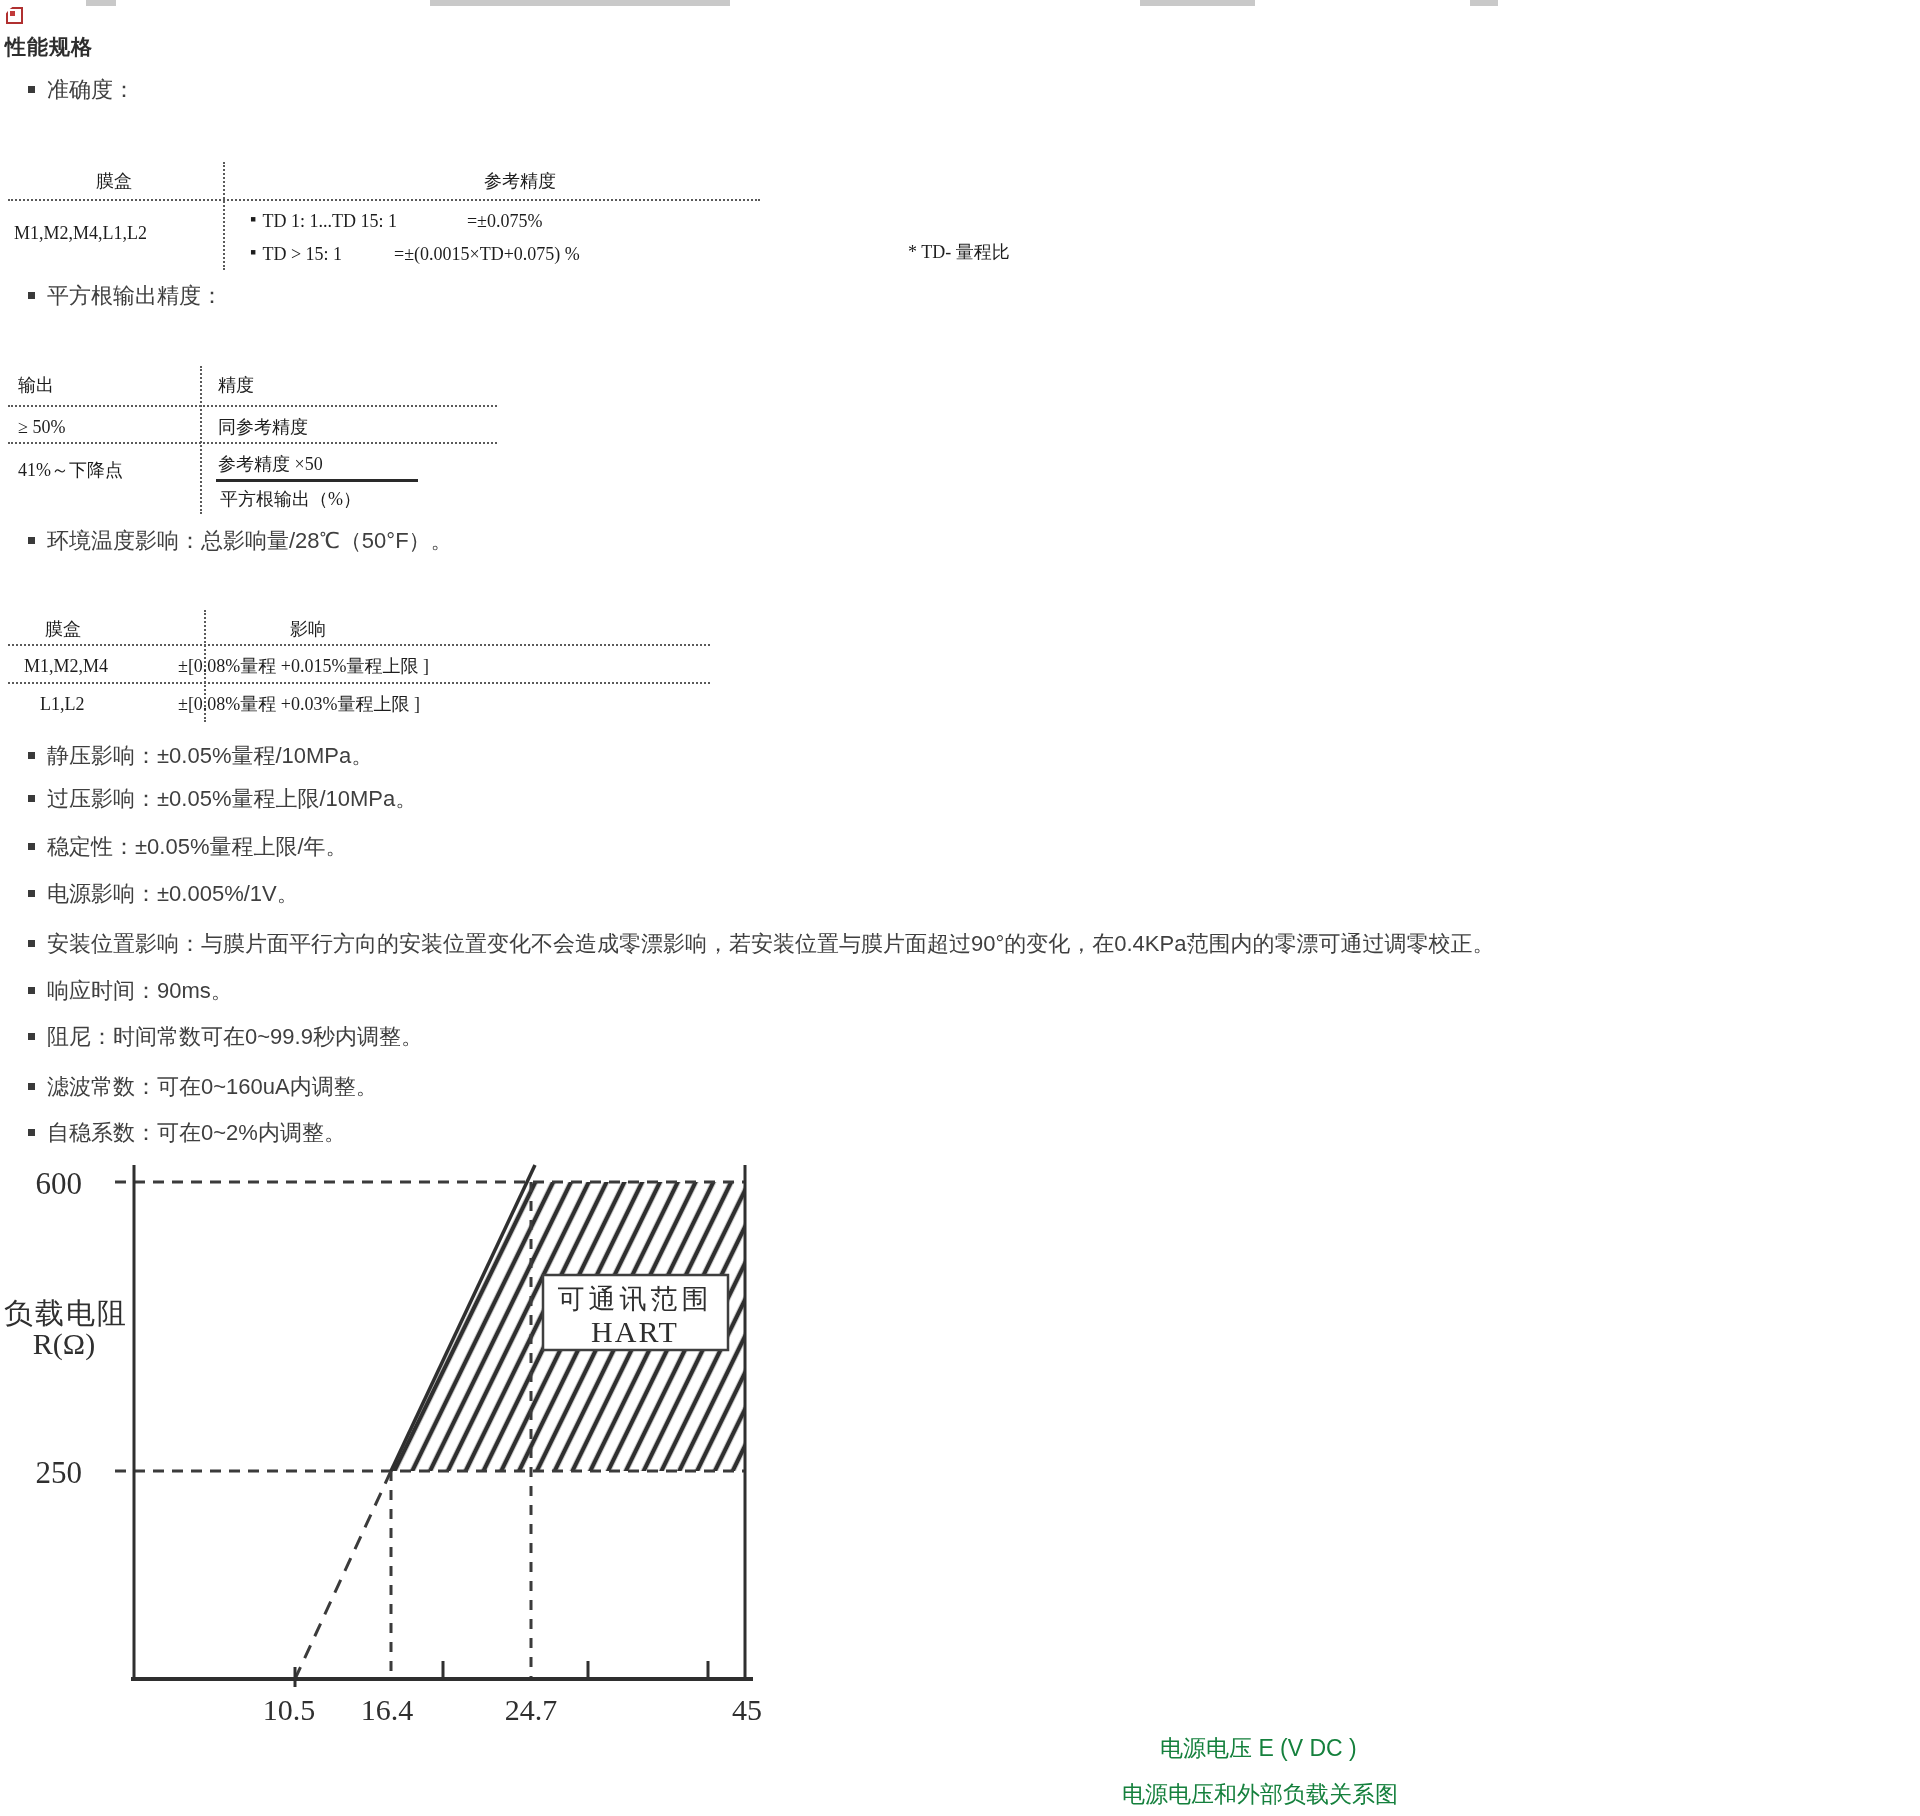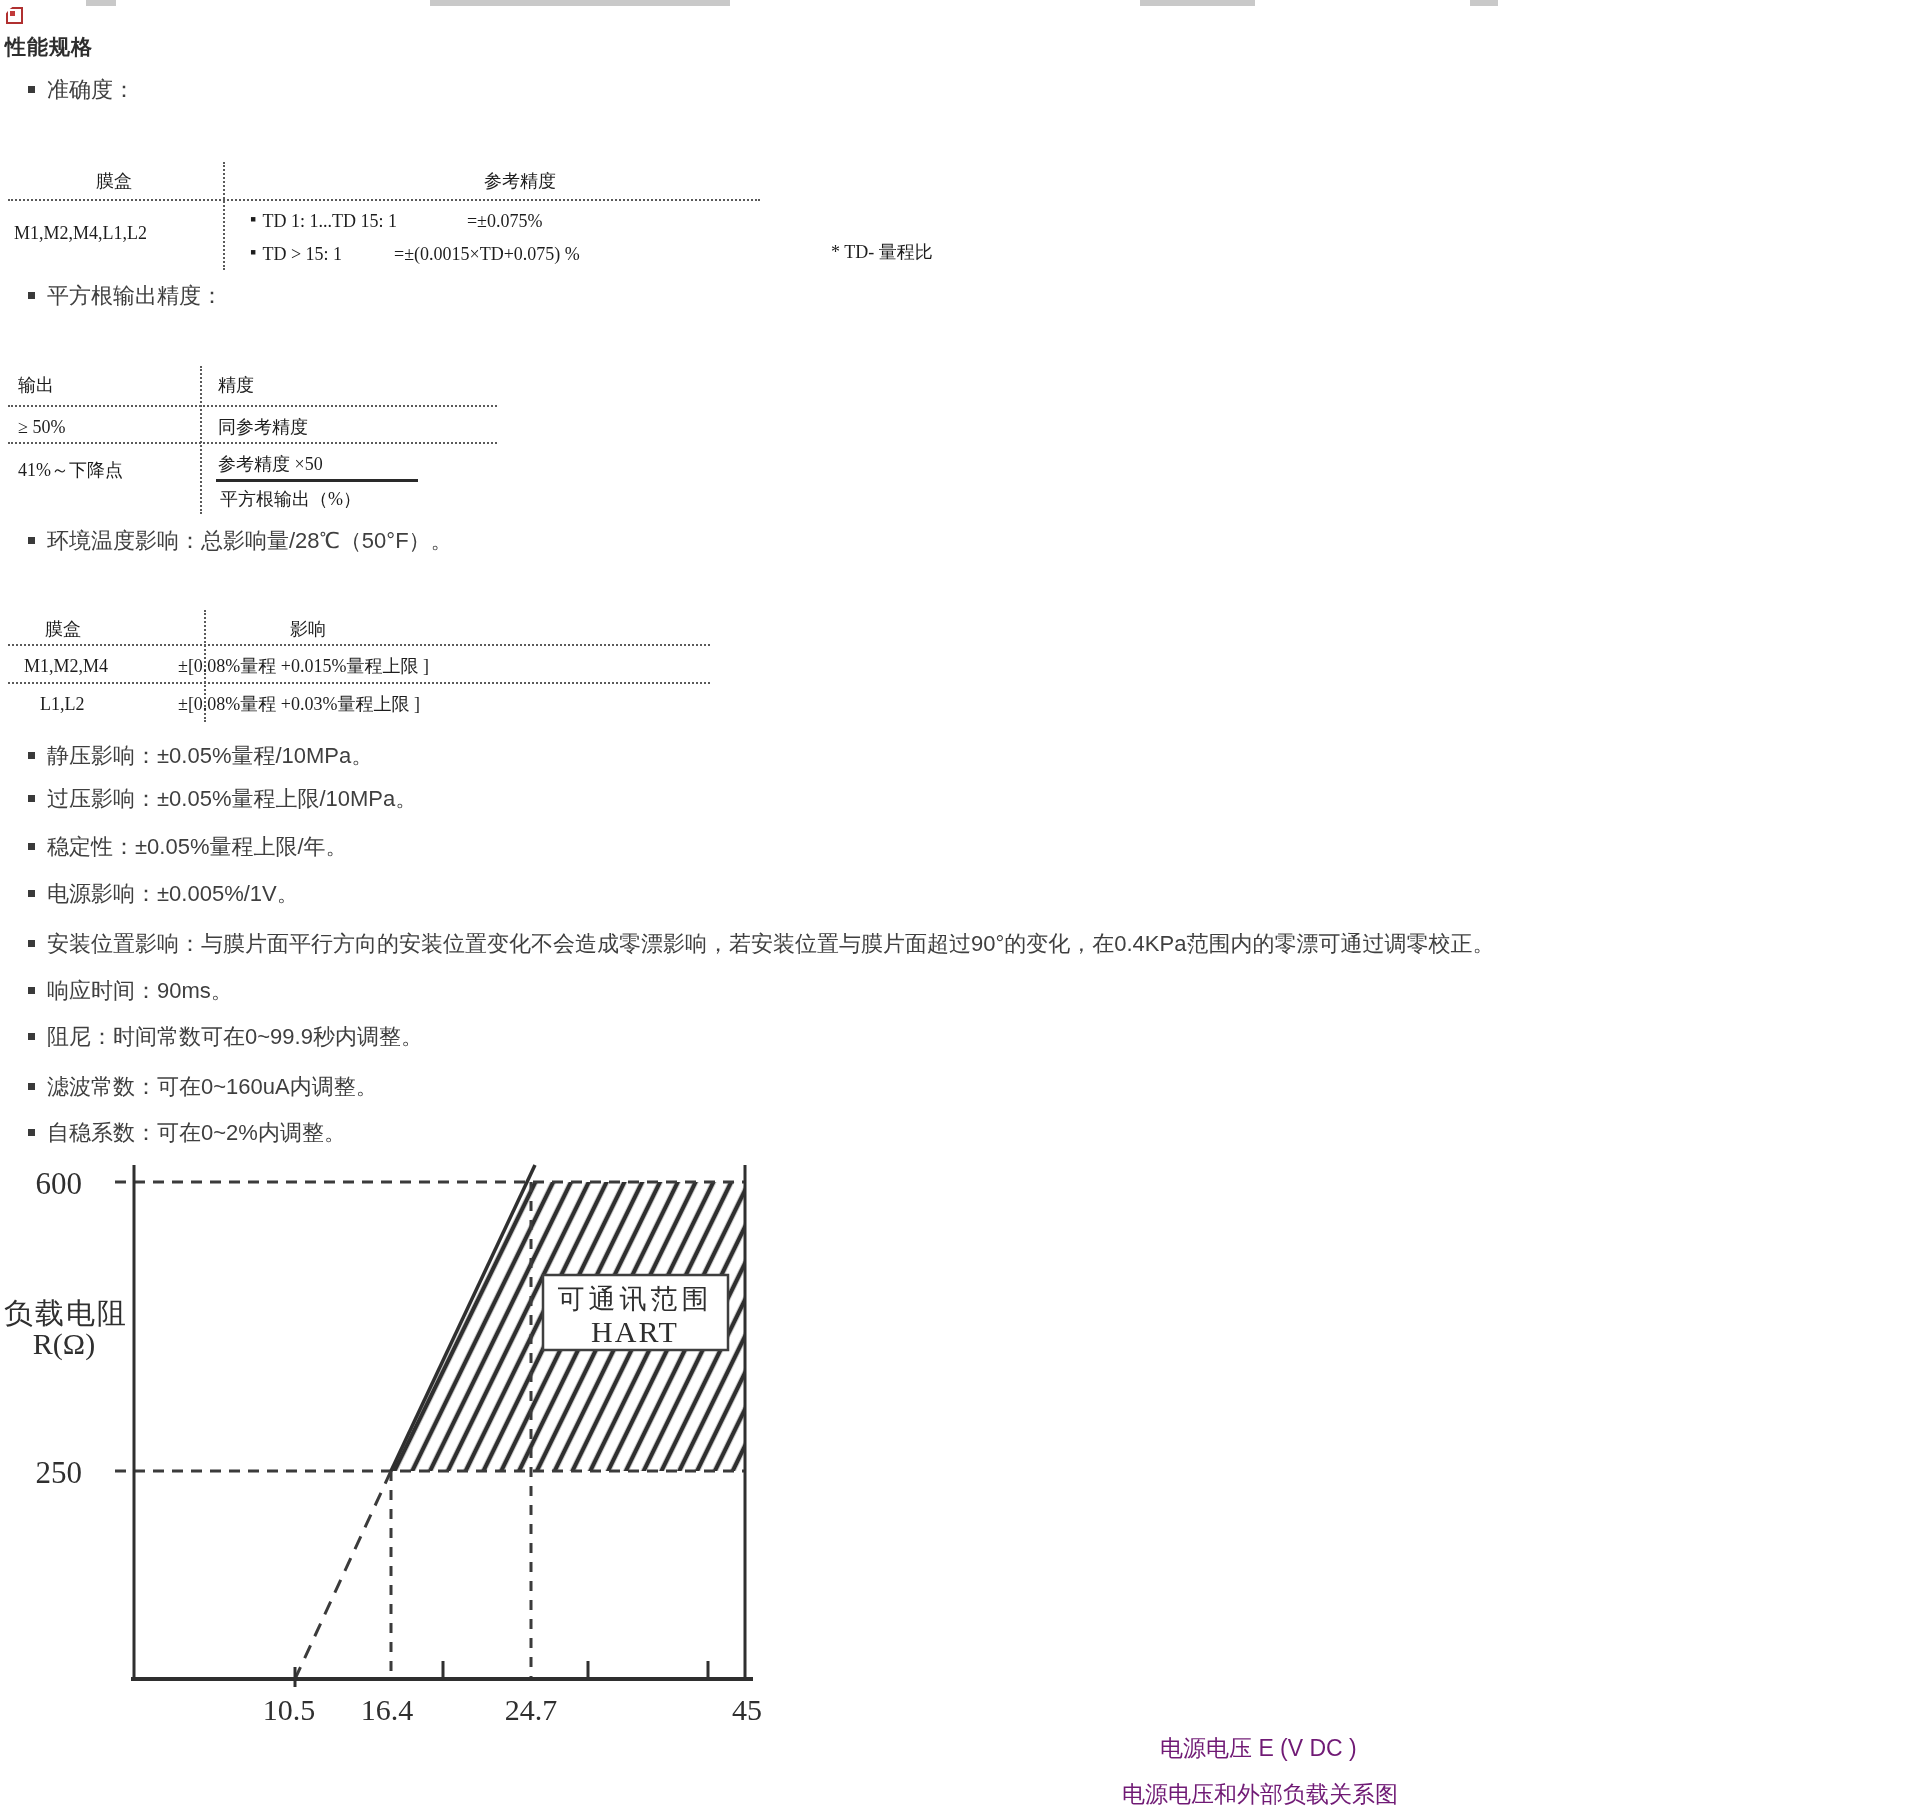--- a/index.html
+++ b/index.html
@@ -20,21 +20,21 @@
   .dotvert{position:absolute;border-left:2px dotted #5a5a5a;width:0;}
   .tcell{position:absolute;font-size:18px;line-height:30px;white-space:nowrap;}
   .center{text-align:center;}
   .fbullet::before{content:"▪";font-size:18px;margin-right:6px;vertical-align:2px;}
   .gap{display:inline-block;width:70px;}
   .gap2{display:inline-block;width:52px;}
   .fracbar{position:absolute;height:0;border-top:3px solid #2a2a2a;}
   
   #chart-svg{position:absolute;left:0;top:1130px;}
   #chart-svg text{font-family:"Liberation Serif","DejaVu Serif",serif;fill:#2f2f2f;}
-  .caption{position:absolute;font-size:23px;color:#701a75;white-space:nowrap;}
+  .caption{position:absolute;font-size:23px;color:#15803d;white-space:nowrap;}
 </style>
 </head>
 <body>
 
 <div id="page">
 
   <div class="artifact" style="left:86px;width:30px;"></div>
   <div class="artifact" style="left:430px;width:300px;"></div>
   <div class="artifact" style="left:1140px;width:115px;"></div>
   <div class="artifact" style="left:1470px;width:28px;"></div>
@@ -63,21 +63,21 @@
     <div class="tcell ser center" style="left:240px;top:166px;width:560px;">参考精度</div>
     <div class="dotvert" style="left:223px;top:162px;height:108px;"></div>
     <div class="dotline" style="left:8px;top:199px;width:752px;"></div>
     <div class="tcell ser" style="left:14px;top:218px;">M1,M2,M4,L1,L2</div>
     <div class="tcell ser" style="left:250px;top:204px;text-align:center;">
       <span class="fbullet">TD 1: 1...TD 15: 1</span><span class="gap"></span><span>=±0.075%</span>
     </div>
     <div class="tcell ser" style="left:250px;top:237px;">
       <span class="fbullet">TD &gt; 15: 1</span><span class="gap2"></span><span>=±(0.0015×TD+0.075) %</span>
     </div>
-    <div class="tcell ser" style="left:831px;top:237px;">* TD- 量程比</div>
+    <div class="tcell ser" style="left:908px;top:237px;">* TD- 量程比</div>
   </div>
 
   <div>
     <div class="tcell ser" style="left:18px;top:370px;">输出</div>
     <div class="tcell ser" style="left:218px;top:370px;">精度</div>
     <div class="dotvert" style="left:200px;top:366px;height:148px;"></div>
     <div class="dotline" style="left:8px;top:405px;width:489px;"></div>
     <div class="tcell ser" style="left:18px;top:412px;">≥ 50%</div>
     <div class="tcell ser" style="left:218px;top:412px;">同参考精度</div>
     <div class="dotline" style="left:8px;top:442px;width:489px;"></div>

